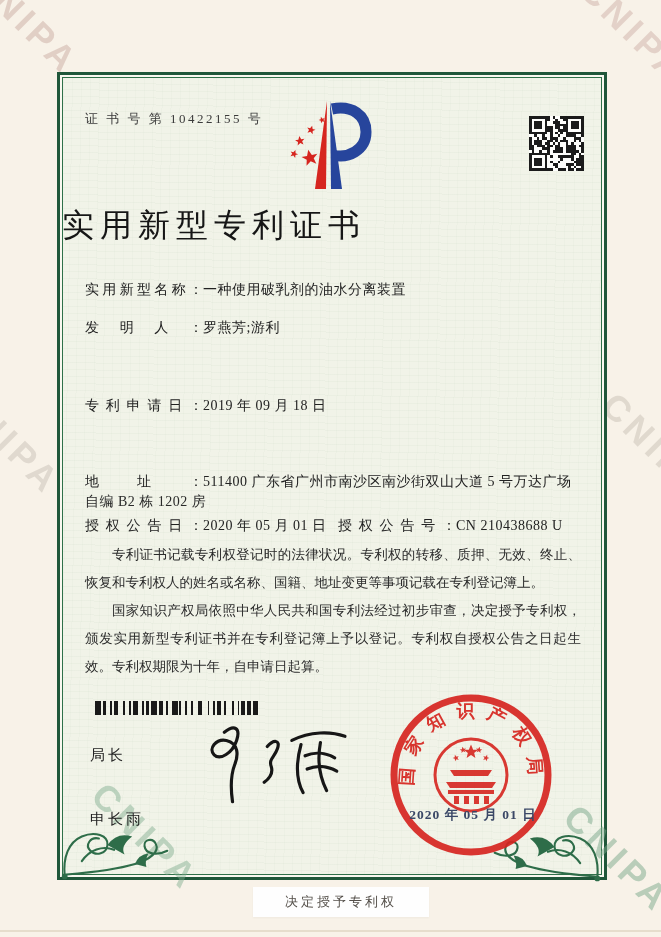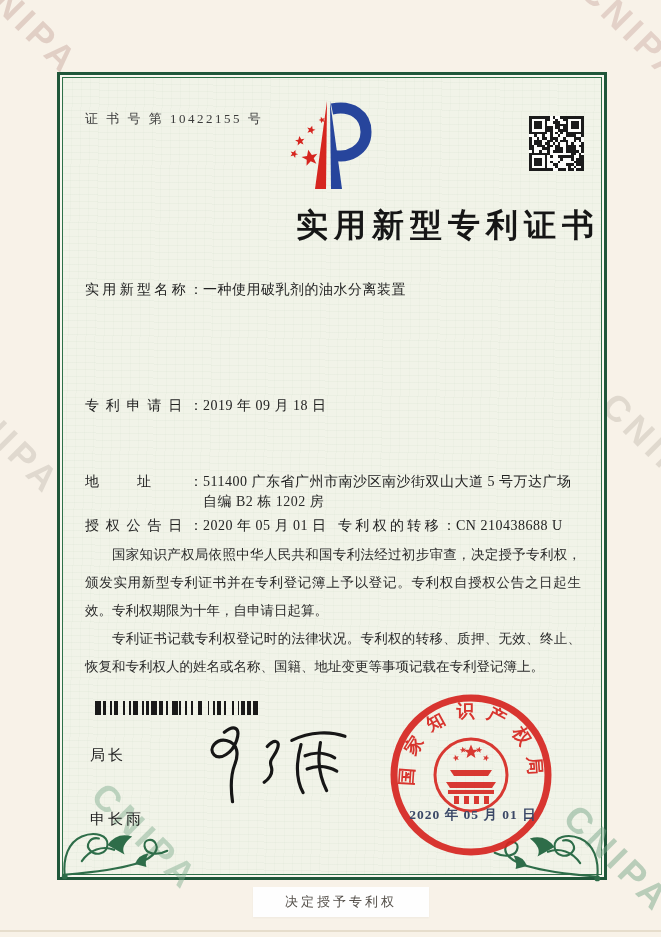--- a/index.html
+++ b/index.html
@@ -22,27 +22,27 @@
                           repeating-linear-gradient(91deg,rgba(120,160,120,.035) 0 1px,transparent 1px 9px);
          border:1px solid #2f7049;
          box-shadow:0 0 0 2px #f9f8f0,0 0 0 5px #20573a;}
   .content{position:absolute;left:0;top:0;width:552px;height:937px;z-index:3;}
   .cert-number{position:absolute;left:85px;top:110px;font-size:13px;letter-spacing:2.5px;color:#3b3b3b;}
   .logo{position:absolute;left:270px;top:97px;width:120px;height:100px;}
   .qr{position:absolute;left:529px;top:116px;width:55px;height:55px;display:grid;
       grid-template-columns:repeat(21,1fr);grid-template-rows:repeat(21,1fr);background:#fdfdfb;}
   .qr b{display:block;}
   .qr b.f{background:#1b1b1b;}
-  .title{position:absolute;left:62px;top:204px;width:538px;text-align:right;
-         font-size:32px;font-weight:700;letter-spacing:6px;color:#161616;}
+  .title{position:absolute;left:62px;top:204px;width:538px;text-align:left;
+         font-size:32px;font-weight:400;letter-spacing:6px;color:#161616;}
   .frow{position:absolute;left:85px;width:500px;font-size:14px;line-height:20px;white-space:nowrap;}
   .flabel{display:inline-block;width:118px;text-align:justify;text-align-last:justify;
           vertical-align:top;color:#222;}
   .fvalue{display:inline-block;margin-left:0;letter-spacing:.5px;color:#222;}
-  .addr-line2{margin-left:118px;letter-spacing:.5px;}
+  .addr-line2{letter-spacing:.5px;}
   .grant-group2{position:absolute;left:253px;top:0;}
   .bodytext{position:absolute;left:85px;top:541px;width:496px;font-size:13.5px;
             line-height:28px;text-align:justify;color:#2b2b2b;}
   .bodytext p{margin:0;text-indent:2em;}
   .barcode{position:absolute;left:95px;top:701px;width:165px;height:14px;display:flex;}
   .barcode i{display:block;height:100%;}
   .barcode i.b{background:#1a1a1a;}
   .commissioner-role{position:absolute;left:90px;top:746px;font-size:15px;letter-spacing:3px;color:#222;}
   .commissioner-name{position:absolute;left:90px;top:810px;font-size:15px;letter-spacing:3px;color:#222;}
   .signature{position:absolute;left:195px;top:720px;width:165px;height:92px;}
@@ -558,37 +558,40 @@
         <b class="f"></b>
         <b class="f"></b>
         <b class="f"></b>
       </div>
 
     <div class="title">实用新型专利证书</div>
 
     <div class="frow" style="top:280px">
       <span class="flabel">实用新型名称：</span><span class="fvalue">一种使用破乳剂的油水分离装置</span>
     </div>
+    <div class="frow" style="top:318px">
+      <span class="flabel">发明人：</span><span class="fvalue">罗燕芳;游利</span>
+    </div>
     <div class="frow" style="top:396px">
       <span class="flabel">专利申请日：</span><span class="fvalue">2019 年 09 月 18 日</span>
     </div>
     <div class="frow" style="top:472px">
       <span class="flabel">地址：</span><span class="fvalue">511400 广东省广州市南沙区南沙街双山大道 5 号万达广场</span>
       <div class="addr-line2">自编 B2 栋 1202 房</div>
     </div>
     <div class="frow" style="top:516px">
       <span class="flabel">授权公告日：</span><span class="fvalue">2020 年 05 月 01 日</span>
       <span class="grant-group2">
-        <span class="flabel">专利权的转移：</span><span class="fvalue">CN 210438688 U</span>
+        <span class="flabel">授权公告号：</span><span class="fvalue">CN 210438688 U</span>
       </span>
     </div>
 
     <div class="bodytext">
+      <p>专利证书记载专利权登记时的法律状况。专利权的转移、质押、无效、终止、恢复和专利权人的姓名或名称、国籍、地址变更等事项记载在专利登记簿上。</p>
       <p>国家知识产权局依照中华人民共和国专利法经过初步审查，决定授予专利权，颁发实用新型专利证书并在专利登记簿上予以登记。专利权自授权公告之日起生效。专利权期限为十年，自申请日起算。</p>
-      <p>专利证书记载专利权登记时的法律状况。专利权的转移、质押、无效、终止、恢复和专利权人的姓名或名称、国籍、地址变更等事项记载在专利登记簿上。</p>
     </div>
 
     <div class="barcode">
         <i class="b" style="flex-grow: 3;"></i>
         <i style="flex-grow: 1;"></i>
         <i class="b" style="flex-grow: 2;"></i>
         <i style="flex-grow: 2;"></i>
         <i class="b" style="flex-grow: 1;"></i>
         <i style="flex-grow: 1;"></i>
         <i class="b" style="flex-grow: 2;"></i>

